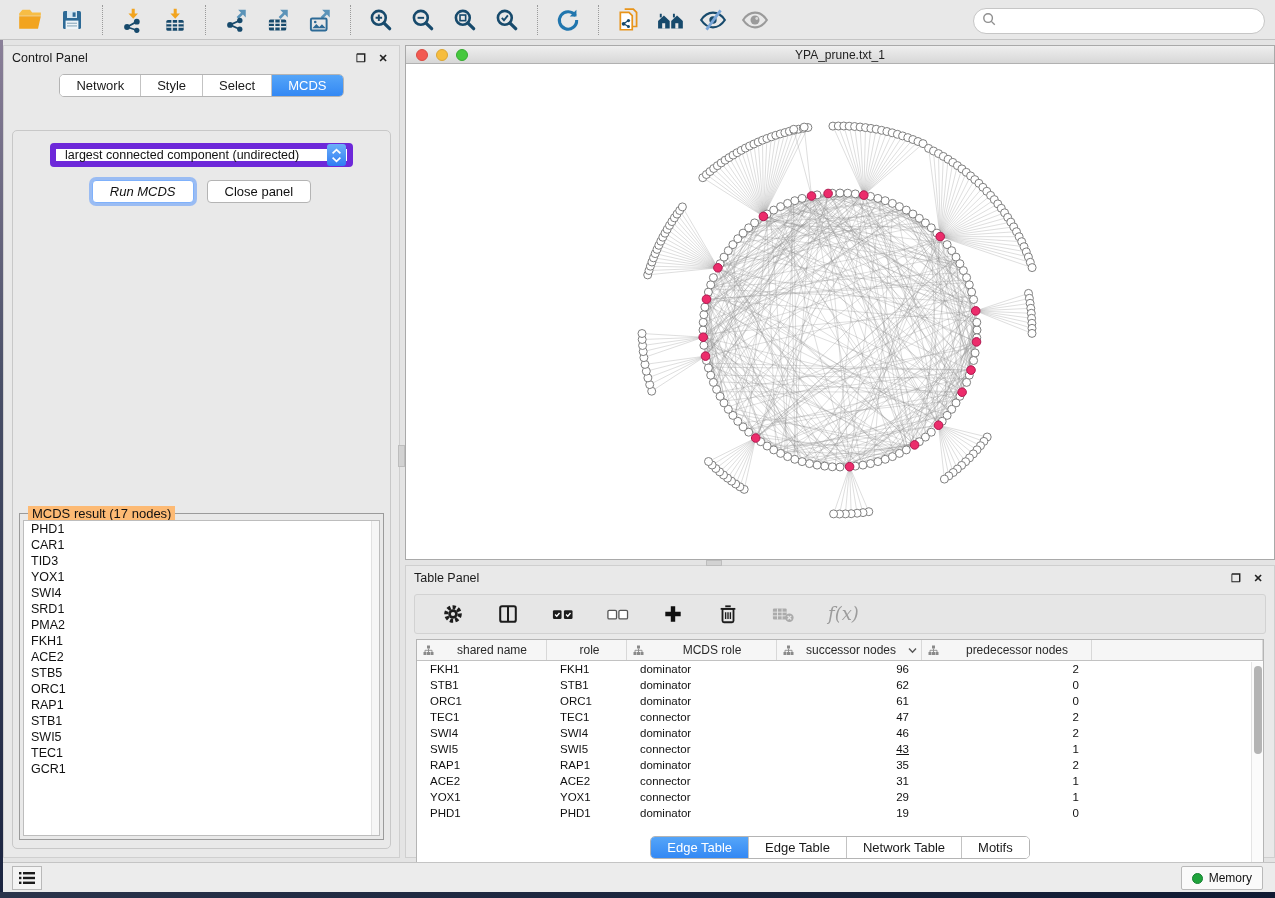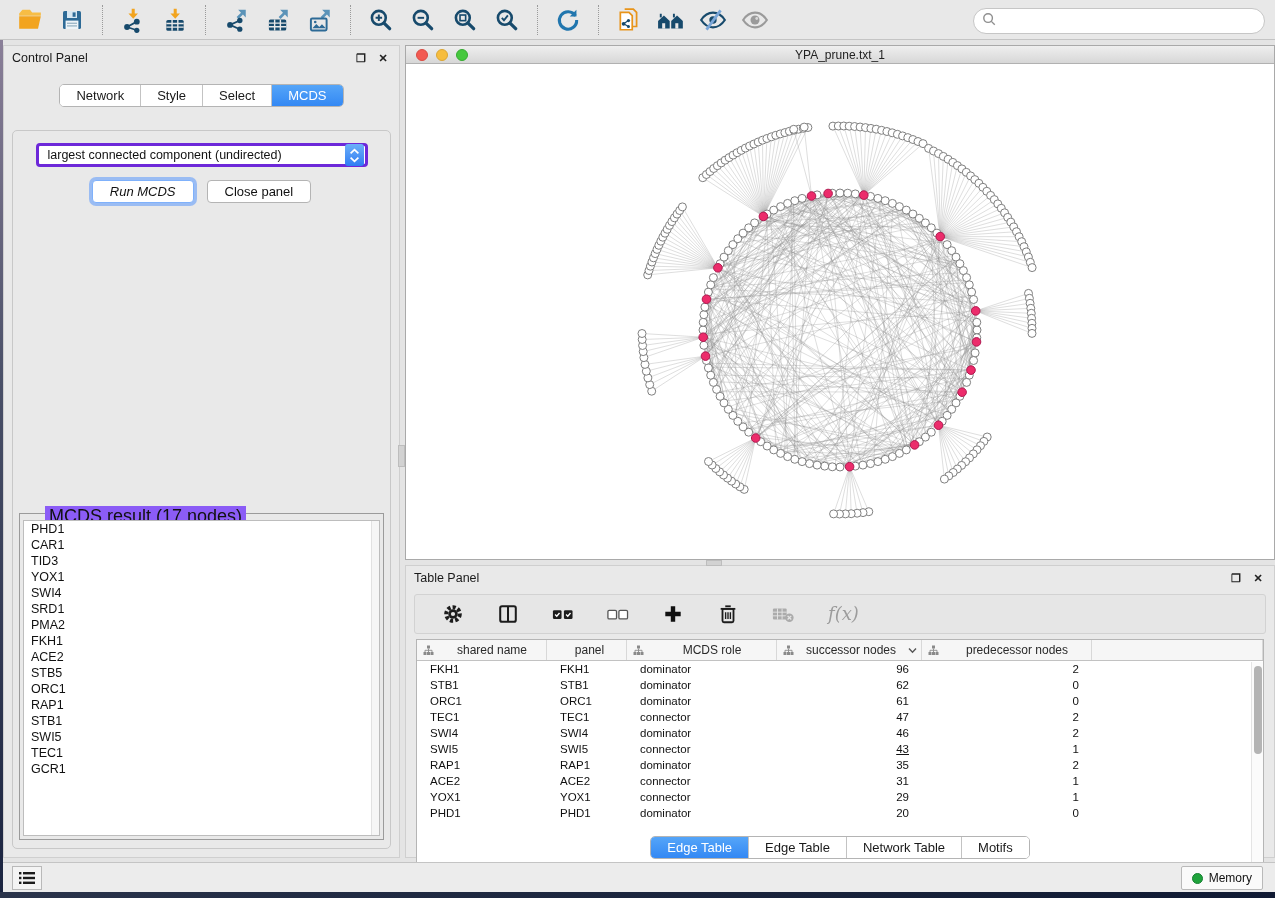--- a/index.html
+++ b/index.html
@@ -20,41 +20,41 @@
              border:1px solid #c6c6c6; border-radius:13px; display:flex; align-items:center; padding-left:8px; }
   .search-wrap input { border:none; outline:none; flex:1; height:20px; font-size:12px; background:transparent; }
 
   
   .control-panel { position:absolute; left:3px; top:45px; width:397px; height:813px; background:#e9e9e9;
              border:1px solid #cfcfcf; }
   .panel-titlebar { height:24px; display:flex; align-items:center; padding:0 8px; font-size:12.5px; color:#1a1a1a; }
   .panel-titlebar .spacer { flex:1; }
   .win-mini-btn { width:16px; height:16px; display:flex; align-items:center; justify-content:center;
              font-size:11px; color:#222; font-weight:bold; margin-left:6px; cursor:default; }
-  .seg-tabs { display:flex; justify-content:center; position:relative; z-index:2; margin-top:14px;text-align:right; }
+  .seg-tabs { display:flex; justify-content:center; position:relative; z-index:2; margin-top:4px;text-align:right; }
   .seg-inner { display:flex; border:1px solid #b4b4b4; border-radius:5px; overflow:hidden; background:#fff; }
   .seg-btn { padding:3px 16px; font-size:13px; color:#1a1a1a; background:#fff; border-right:1px solid #c3c3c3; cursor:default; }
   .seg-btn:last-child { border-right:none; }
   .seg-active { background:linear-gradient(#55a5f8,#3388f4); color:#fff; }
   .cp-content { position:absolute; left:8px; right:8px; top:84px; bottom:8px; background:#e9e9e9;
              border:1px solid #c8c8c8; border-radius:5px; }
   .opt-label { text-align:center; margin-top:22px; font-size:13px; color:#111; }
-  .opt-select { margin:12px auto 0 auto; width:332px; height:24px; background:#fff; border:3px solid #6d28d9;
+  .opt-select { margin:12px auto 0 auto; width:303px; height:24px; background:#fff; border:6px solid #6d28d9;
              border-radius:4px; display:flex; align-items:center; position:relative; cursor:default; }
   .opt-select .val { flex:1; font-size:12.5px; color:#111; padding-left:9px; white-space:nowrap; }
   .stepper { width:19px; height:22px; margin-right:1px; border-radius:3px;
              background:linear-gradient(#6db0f9,#2f7cf3); display:flex; flex-direction:column;
              align-items:center; justify-content:center; gap:1px; }
   .btn-row { display:flex; justify-content:center; gap:13px; margin-top:13px; }
   .mac-btn { height:23px; padding:0 17px; background:#fff; border:1px solid #b4b4b4; border-radius:4px;
              font-size:13px; color:#111; display:flex; align-items:center; cursor:default; }
   .mac-btn.focused { border-color:#7fb1fb; box-shadow:0 0 0 3px rgba(90,152,252,.55);font-style:italic; }
   .result-box { position:absolute; left:6px; right:6px; top:382px; bottom:8px; border:1px solid #9b9b9b;
              background:transparent; }
-  .result-legend { position:absolute; top:-8px; left:25px; background:#8b5cf6; padding:0 4px; font-size:18px; color:#111; }
+  .result-legend { position:absolute; top:-8px; left:8px; background:#fdba74; padding:0 4px; font-size:13px; color:#111; }
   .result-list { position:absolute; left:3px; right:3px; top:6px; bottom:3px; background:#fff;
              border:1px solid #bdbdbd; overflow:hidden; }
   .result-scroll { position:absolute; right:0; top:0; bottom:0; width:8px; background:#f6f6f6; border-left:1px solid #e2e2e2; }
   .list-item { font-size:12.5px; color:#111; line-height:16px; padding-left:7px; }
 
   
   .net-window { position:absolute; left:405px; top:45px; width:870px; height:515px;
              border:1px solid #a9a9a9; background:#fff; }
   .net-titlebar { height:18px; background:linear-gradient(#efefef,#d7d7d7); border-bottom:1px solid #b1b1b1;
              display:flex; align-items:center; position:relative; }
@@ -679,21 +679,21 @@
                   <rect x="4" y="0.5" width="3" height="3"></rect>
                   <rect x="0.5" y="7" width="3" height="3"></rect>
                   <rect x="4" y="7" width="3" height="3"></rect>
                   <rect x="7.5" y="7" width="3" height="3"></rect>
                 </g>
                 <path d="M5.5 3.5v1.8M2 7V5.3h7V7M5.5 5.3V7" stroke="#8a8a8a" fill="none" stroke-width="0.9"></path>
               </svg>
               <span class="th-label">shared name</span>
             </div>
             <div class="th-cell" style="width: 80px;">
-              <span class="th-label">panel</span>
+              <span class="th-label">role</span>
             </div>
             <div class="th-cell" style="width: 150px;">
               <svg width="11" height="11" viewBox="0 0 11 11" style="margin-right:4px;flex:none">
                 <g fill="#8a8a8a">
                   <rect x="4" y="0.5" width="3" height="3"></rect>
                   <rect x="0.5" y="7" width="3" height="3"></rect>
                   <rect x="4" y="7" width="3" height="3"></rect>
                   <rect x="7.5" y="7" width="3" height="3"></rect>
                 </g>
                 <path d="M5.5 3.5v1.8M2 7V5.3h7V7M5.5 5.3V7" stroke="#8a8a8a" fill="none" stroke-width="0.9"></path>
@@ -790,21 +790,21 @@
               <div class="td-cell" style="width: 130px;">YOX1</div>
               <div class="td-cell" style="width: 80px;">YOX1</div>
               <div class="td-cell" style="width: 150px;">connector</div>
               <div class="td-cell td-num" style="width: 145px;">29</div>
               <div class="td-cell td-num" style="width: 170px;">1</div>
             </div>
             <div class="tbl-row">
               <div class="td-cell" style="width: 130px;">PHD1</div>
               <div class="td-cell" style="width: 80px;">PHD1</div>
               <div class="td-cell" style="width: 150px;">dominator</div>
-              <div class="td-cell td-num" style="width: 145px;">20</div>
+              <div class="td-cell td-num" style="width: 145px;">19</div>
               <div class="td-cell td-num" style="width: 170px;">0</div>
             </div>
           </div>
         <div class="tbl-scroll">
             <div class="tbl-thumb"></div>
           </div>
       </div>
       <div class="tp-tabs">
         <div class="seg-inner">
             <div class="seg-btn seg-active">Edge Table</div>

